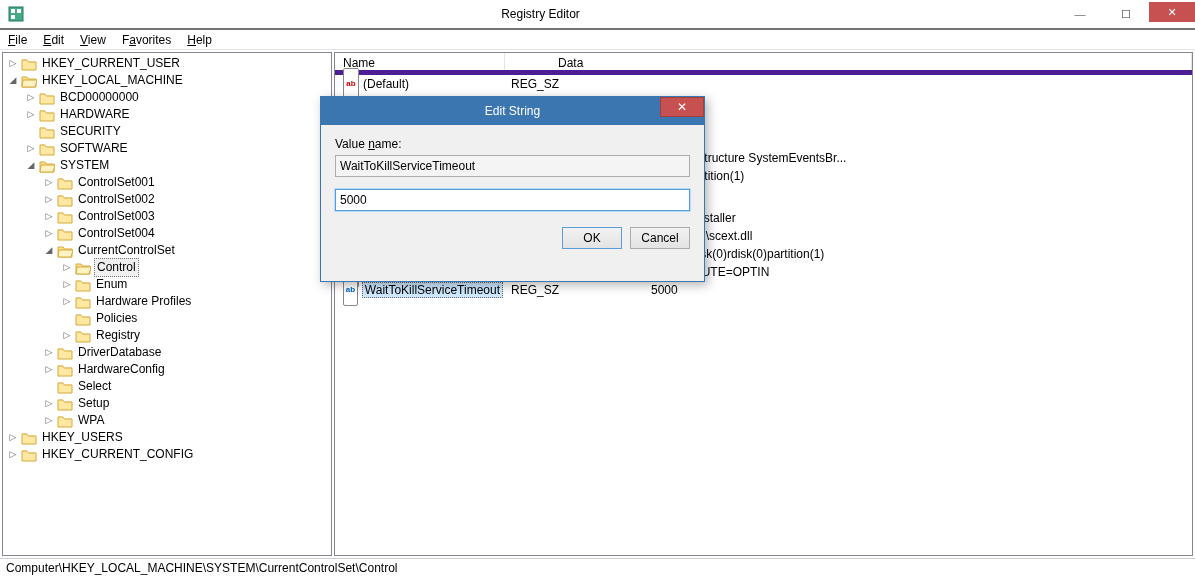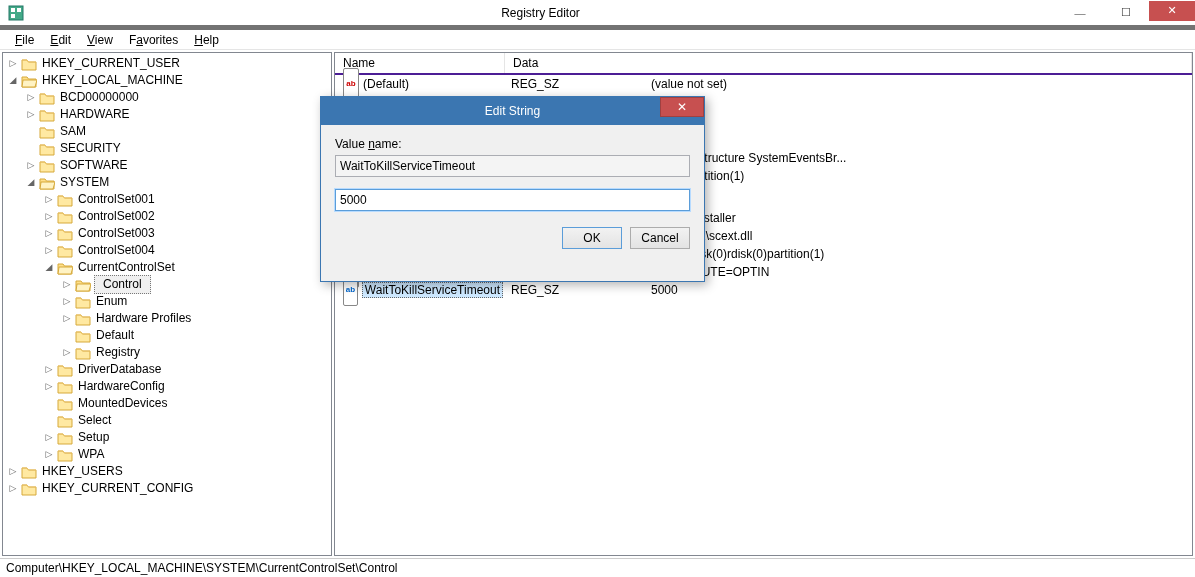--- a/index.html
+++ b/index.html
@@ -1,49 +1,49 @@
 <!DOCTYPE html>
 <html><head>
 <meta charset="utf-8">
 <style>
 * { box-sizing: border-box; margin: 0; padding: 0; font-family: "Segoe UI", Tahoma, sans-serif; font-size: 12px; }
 body { background: #fff; width: 1195px; height: 577px; overflow: hidden; position: relative; }
 
 
-.titlebar { height: 30px; display: flex; align-items: center; background: #fff; border-bottom: 5px solid #737373; position: relative; }
+.titlebar { height: 30px; display: flex; align-items: center; background: #fff; border-bottom: 2px solid #737373; position: relative; }
 .titlebar .app-icon { margin-left: 8px; width: 16px; height: 16px; }
 .titlebar .title { flex: 1; text-align: center; font-size: 12px; color: #000; }
 .titlebar .win-controls { display: flex; }
 .titlebar .win-btn { width: 46px; height: 24px; display: flex; align-items: center; justify-content: center; font-family: "Segoe UI Symbol"; font-size: 11px; }
 .win-btn.close { background: #c75050; color: #fff; height: 20px; margin-top: 0;}
 .win-btn.min, .win-btn.max { color: #333; }
 
 
-.menubar { height: 20px; display: flex; align-items: center; padding-left: 7px; border-bottom: 1px solid #e5e5e5; text-align: right; }
+.menubar { height: 20px; display: flex; align-items: center; padding-left: 0; border-bottom: 1px solid #e5e5e5; text-align: right; }
 .menubar .menu-item { padding: 2px 8px; cursor: default; }
 .menu-item .u { text-decoration: underline; }
 
 
 .main { display: flex; height: 508px; }
 .tree-pane { width: 330px; border: 1px solid #828790; margin: 2px; overflow: auto; background: #fff; padding-top: 2px;}
 .list-pane { flex: 1; border: 1px solid #828790; margin: 2px 2px 2px 0; background: #fff; position: relative; }
 
 
 .tree ul { list-style: none; padding-left: 18px; }
 .tree > ul { padding-left: 4px; }
 .tree li { white-space: nowrap; line-height: 17px; display: block; }
 .tree .row { display: flex; align-items: center; height: 17px; }
 .expander { width: 12px; height: 12px; display: inline-flex; align-items: center; justify-content: center; margin-right: 2px; color: #666; font-size: 9px; cursor: default;}
 .expander.empty { visibility: hidden; }
 .folder-icon { width: 16px; height: 14px; margin-right: 3px; display:inline-block; }
 .node-label { padding: 0 2px; }
-.node-label.selected { border: 1px dotted #777; background: #f0f0f0; padding: 0 8px;}
-
-
-.list-header { display: flex; height: 22px; border-bottom: 2px solid #4c1d95; }
+.node-label.selected { border: 1px dotted #777; background: #f0f0f0; padding: 0 2px;}
+
+
+.list-header { display: flex; height: 22px; border-bottom: 5px solid #4c1d95; gap: 45px; }
 .list-header .col { padding: 3px 8px; border-right: 1px solid #e5e5e5; }
 .col.name { width: 170px; } .col.type { width: 140px; } .col.data { flex: 1; }
 .list-body .lrow { display: flex; height: 17px; align-items: center; padding-left: 4px; }
 .lrow .c { padding: 0 4px; overflow: hidden; text-overflow: ellipsis; white-space: nowrap; }
 .c.name { width: 168px; display:flex; align-items:center; gap:4px;} .c.type { width: 140px; } .c.data { flex: 1; }
 .lrow.selected .c.name .txt { background: #cde8ff; border: 1px dotted #666; padding: 0 2px;}
 .val-icon { width:16px; height:32px; display:inline-flex; align-items:center; justify-content:center; font-size:8px; font-weight:bold; border:1px solid #888; background:#fff; color:#c00; border-radius:2px;}
 .val-icon.sel { color:#06c; }
 
 
@@ -139,29 +139,20 @@
                   </svg>
                   <span class="node-label">HARDWARE</span>
                 </div>
               </li>
             <li>
                 <div class="row">
                   <span class="expander empty">▷</span>
                   <svg class="folder-icon">
                     <use href="#fld"></use>
                   </svg>
-                  <span class="node-label">SAM</span>
-                </div>
-              </li>
-            <li>
-                <div class="row">
-                  <span class="expander empty">▷</span>
-                  <svg class="folder-icon">
-                    <use href="#fld"></use>
-                  </svg>
                   <span class="node-label">SECURITY</span>
                 </div>
               </li>
             <li>
                 <div class="row">
                   <span class="expander">▷</span>
                   <svg class="folder-icon">
                     <use href="#fld"></use>
                   </svg>
                   <span class="node-label">SOFTWARE</span>
@@ -247,21 +238,21 @@
                           </svg>
                           <span class="node-label">Hardware Profiles</span>
                         </div>
                       </li>
                     <li>
                         <div class="row">
                           <span class="expander empty">▷</span>
                           <svg class="folder-icon">
                             <use href="#fld"></use>
                           </svg>
-                          <span class="node-label">Default</span>
+                          <span class="node-label">Policies</span>
                         </div>
                       </li>
                     <li>
                         <div class="row">
                           <span class="expander">▷</span>
                           <svg class="folder-icon">
                             <use href="#fld"></use>
                           </svg>
                           <span class="node-label">Registry</span>
                         </div>
@@ -277,29 +268,20 @@
                       <span class="node-label">DriverDatabase</span>
                     </div>
                   </li>
                 <li>
                     <div class="row">
                       <span class="expander">▷</span>
                       <svg class="folder-icon">
                         <use href="#fld"></use>
                       </svg>
                       <span class="node-label">HardwareConfig</span>
-                    </div>
-                  </li>
-                <li>
-                    <div class="row">
-                      <span class="expander empty">▷</span>
-                      <svg class="folder-icon">
-                        <use href="#fld"></use>
-                      </svg>
-                      <span class="node-label">MountedDevices</span>
                     </div>
                   </li>
                 <li>
                     <div class="row">
                       <span class="expander empty">▷</span>
                       <svg class="folder-icon">
                         <use href="#fld"></use>
                       </svg>
                       <span class="node-label">Select</span>
                     </div>
@@ -353,21 +335,20 @@
       <div class="col name">Name</div>
       <div class="col data">Data</div>
     </div>
     <div class="list-body" id="list-body">
         <div class="lrow" style="position: absolute; left: 0px; right: 0px; top: 22px;">
           <span class="c name">
             <span class="val-icon">ab</span>
             <span class="txt">(Default)</span>
           </span>
           <span class="c type">REG_SZ</span>
-          <span class="c data">(value not set)</span>
         </div>
         <div class="lrow" style="position: absolute; left: 0px; right: 0px; top: 96px;">
           <span class="c name"></span>
           <span class="c type"></span>
           <span class="c data">okerInfrastructure SystemEventsBr...</span>
         </div>
         <div class="lrow" style="position: absolute; left: 0px; right: 0px; top: 114px;">
           <span class="c name"></span>
           <span class="c type"></span>
           <span class="c data">disk(0)partition(1)</span>

